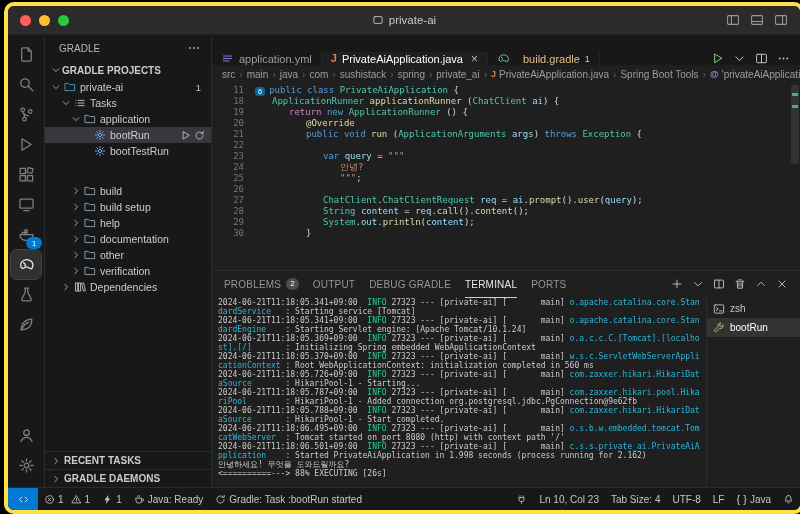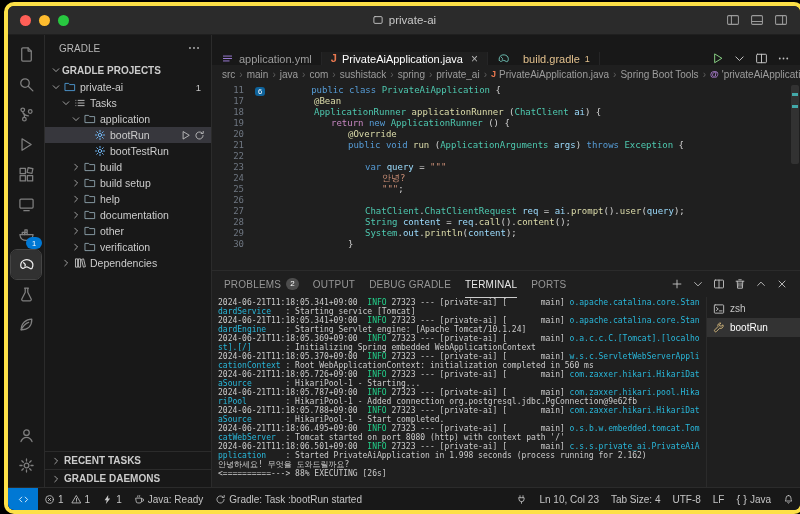--- a/index.html
+++ b/index.html
@@ -58,21 +58,21 @@
   .editor-actions{margin-left:auto;display:flex;align-items:center;gap:9px;padding:0 10px;color:#c5c5c5;}
   .editor-actions .icn svg{width:13px;height:13px;}
   .breadcrumbs{height:18px;display:flex;align-items:center;font-size:10px;color:#9d9d9d;padding:0 10px;gap:2px;white-space:nowrap;overflow:hidden;flex-shrink:0;}
   .crumb{display:flex;align-items:center;gap:3px;cursor:pointer;}
   .crumb .icn .ti{font-size:9px;}
   .crumb-sep{color:#5f5f5f;margin:0 2px;}
   
   .code-area{flex:1;position:relative;overflow:hidden;font-family:"DejaVu Sans Mono","Liberation Mono",monospace;font-size:9px;line-height:11px;padding-top:2px;min-height:0;}
   .code-line{display:flex;height:11px;align-items:flex-end;}
   .ln{width:32px;text-align:right;padding-right:11px;color:#6e7681;flex-shrink:0;}
-  .lt{white-space:pre;margin-left:42px;}
+  .lt{white-space:pre;}
   .tk-k{color:#569cd6}.tk-c{color:#c586c0}.tk-t{color:#4ec9b0}.tk-f{color:#dcdcaa}.tk-v{color:#9cdcfe}.tk-s{color:#ce9178}.tk-p{color:#d4d4d4}
   .fold-badge{background:#0e639c;color:#fff;border-radius:3px;font-size:7.5px;line-height:9px;height:9px;padding:0 3px;margin-right:4px;font-family:"Liberation Sans",sans-serif;}
   .overview-ruler{position:absolute;right:0;top:0;bottom:0;width:10px;}
   .sb-thumb{position:absolute;right:1px;top:2px;width:8px;height:42%;background:rgba(120,120,120,.22);border-radius:2px;}
   .ruler-mark{position:absolute;right:2px;width:6px;height:3px;background:#35b8b8;}
   .ruler-mark.m1{top:10px}.ruler-mark.m2{top:22px}
   
   .panel{height:216px;border-top:1px solid #2b2b2b;display:flex;flex-direction:column;flex-shrink:0;background:#1f1f1f;}
   .panel-header{height:26px;display:flex;align-items:center;padding:0 12px;gap:31px;font-size:10px;color:#969696;flex-shrink:0;}
   .panel-tabs{display:flex;gap:14px;height:100%;}
@@ -344,21 +344,21 @@
           <div class="tree-row" style="padding-left: 34px;">
             <span class="chev-spacer"></span>
             <span class="icn tree-icn" style="color: rgb(117, 190, 255);">
               <svg viewBox="0 0 16 16">
                 <circle cx="8" cy="8" r="2.2"></circle>
                 <path d="M8 1.8v2M8 12.2v2M1.8 8h2M12.2 8h2M3.6 3.6L5 5M11 11l1.4 1.4M12.4 3.6L11 5M5 11l-1.4 1.4"></path>
               </svg>
             </span>
             <span class="tree-label">bootTestRun</span>
           </div>
-          <div class="tree-row" style="padding-left: 24px;">
+          <div class="tree-row" style="padding-left: 24px; margin-top: 24px;">
             <span class="icn chev">
               <svg viewBox="0 0 16 16">
                 <path d="M6 3.5L10.5 8 6 12.5"></path>
               </svg>
             </span>
             <span class="icn tree-icn" style="color: rgb(144, 164, 174);">
               <svg viewBox="0 0 16 16">
                 <path d="M1.8 3.2h4.4l1.4 1.6h6.6v8H1.8z"></path>
               </svg>
             </span>
@@ -572,24 +572,20 @@
             </span>
             <span>'privateAiApplication' (@SpringBootA</span>
           </span>
         </div>
       <div class="code-area">
         <div id="code">
             <div class="code-line">
               <span class="ln">11</span>
               <span class="fold-badge">6</span>
               <span class="lt" style="padding-left: 0px;"><span class="tk-k">public </span><span class="tk-k">class </span><span class="tk-t">PrivateAiApplication </span><span class="tk-p">{</span></span>
-            </div>
-            <div class="code-line">
-              <span class="ln">17</span>
-              <span class="lt" style="padding-left: 17px;"><span class="tk-f">@Bean</span></span>
             </div>
             <div class="code-line">
               <span class="ln">18</span>
               <span class="lt" style="padding-left: 17px;"><span class="tk-t">ApplicationRunner </span><span class="tk-f">applicationRunner</span><span class="tk-p"> (</span><span class="tk-t">ChatClient </span><span class="tk-v">ai</span><span class="tk-p">) {</span></span>
             </div>
             <div class="code-line">
               <span class="ln">19</span>
               <span class="lt" style="padding-left: 34px;"><span class="tk-c">return </span><span class="tk-k">new </span><span class="tk-t">ApplicationRunner</span><span class="tk-p"> () {</span></span>
             </div>
             <div class="code-line">

